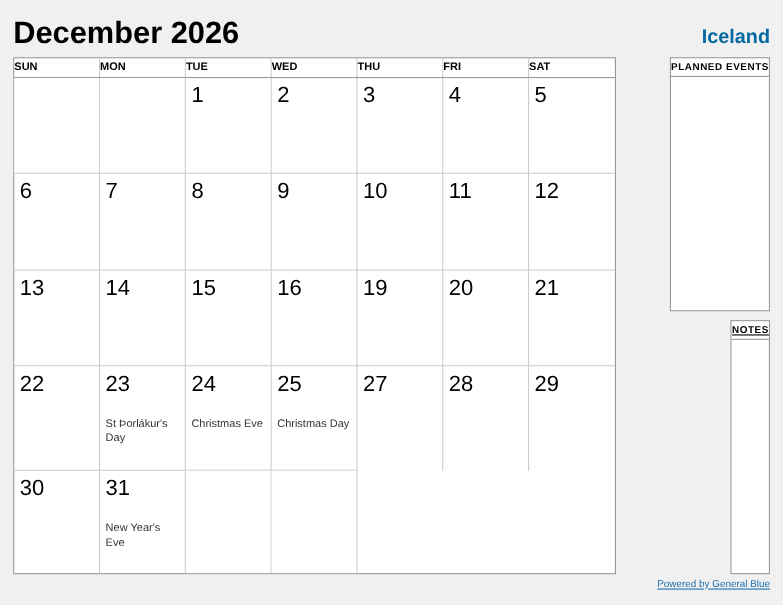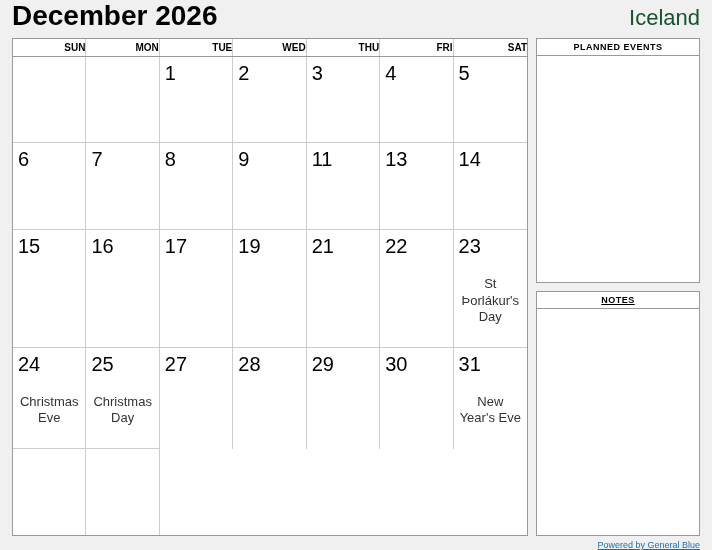--- a/index.html
+++ b/index.html
@@ -10,59 +10,59 @@
       justify-content: center;
       align-items: center;
       width: 712px;
       height: 550px;
       overflow: hidden;
     }
     .page {
       background: #f0f0f0;
       width: 712px;
       height: 550px;
-      padding: 0 12px;
+      padding: 14px 12px;
       display: flex;
       flex-direction: column;
     }
     .header {
       display: flex;
       justify-content: space-between;
       align-items: baseline;
       margin-bottom: 6px;
     }
     .title {
       font-size: 28px;
       font-weight: bold;
       color: #000;
     }
     .country {
-      font-size: 22px;
-      font-weight: normal;
-      color: #14532d;
+      font-size: 18px;
+      font-weight: bold;
+      color: #0369a1;
     }
     .main-area {
       display: flex;
       flex: 1;
       gap: 8px;
     }
     .calendar {
       flex: 1;
       border: 1px solid #999;
       background: #fff;
       display: flex;
       flex-direction: column;
     }
     .day-headers {
       display: grid;
       grid-template-columns: repeat(7, 1fr);
       border-bottom: 1px solid #999;
     }
     .day-header {
-      text-align: right;
+      text-align: left;
       font-size: 10px;
       font-weight: bold;
       padding: 3px 0;
       border-right: 1px solid #ccc;
       color: #000;
     }
     .day-header:last-child { border-right: none; }
     .calendar-body {
       display: grid;
       grid-template-columns: repeat(7, 1fr);
@@ -79,31 +79,31 @@
     }
     .cal-cell:nth-child(7n) { border-right: none; }
     .cal-cell.last-row { border-bottom: none; }
     .day-num {
       font-size: 20px;
       font-weight: normal;
       color: #000;
       line-height: 1.2;
     }
     .holiday-label {
-      font-size: 13px;
+      font-size: 10px;
       color: #333;
-      text-align: center;
       margin-top: 18px;
       line-height: 1.3;
     }
     .sidebar {
-      width: 164px;
+      width: 132px;
       display: flex;
       flex-direction: column;
       gap: 8px;
+      align-items: flex-end;
     }
     .sidebar-box {
       border: 1px solid #999;
       background: #fff;
       display: flex;
       flex-direction: column;
     }
     .sidebar-box-header {
       font-size: 9px;
       font-weight: bold;
@@ -176,39 +176,45 @@
           <div class="cal-cell">
             <span class="day-num">7</span>
           </div>
           <div class="cal-cell">
             <span class="day-num">8</span>
           </div>
           <div class="cal-cell">
             <span class="day-num">9</span>
           </div>
           <div class="cal-cell">
+            <span class="day-num">10</span>
+          </div>
+          <div class="cal-cell">
             <span class="day-num">11</span>
           </div>
           <div class="cal-cell">
+            <span class="day-num">12</span>
+          </div>
+          <div class="cal-cell">
             <span class="day-num">13</span>
           </div>
           <div class="cal-cell">
             <span class="day-num">14</span>
           </div>
           <div class="cal-cell">
             <span class="day-num">15</span>
           </div>
           <div class="cal-cell">
             <span class="day-num">16</span>
           </div>
           <div class="cal-cell">
-            <span class="day-num">17</span>
-          </div>
-          <div class="cal-cell">
             <span class="day-num">19</span>
+          </div>
+          <div class="cal-cell">
+            <span class="day-num">20</span>
           </div>
           <div class="cal-cell">
             <span class="day-num">21</span>
           </div>
           <div class="cal-cell">
             <span class="day-num">22</span>
           </div>
           <div class="cal-cell">
             <span class="day-num">23</span>
             <span class="holiday-label">St Þorlákur's Day</span>

